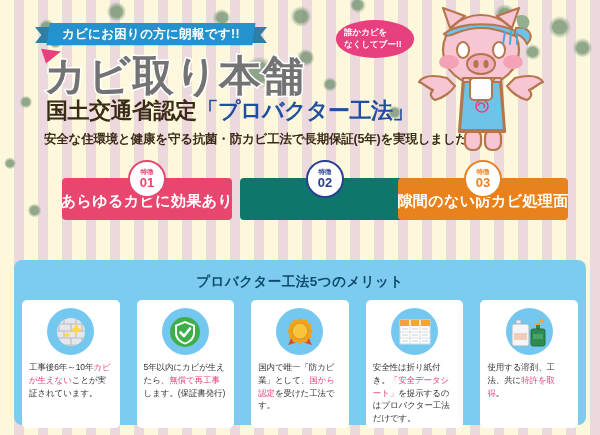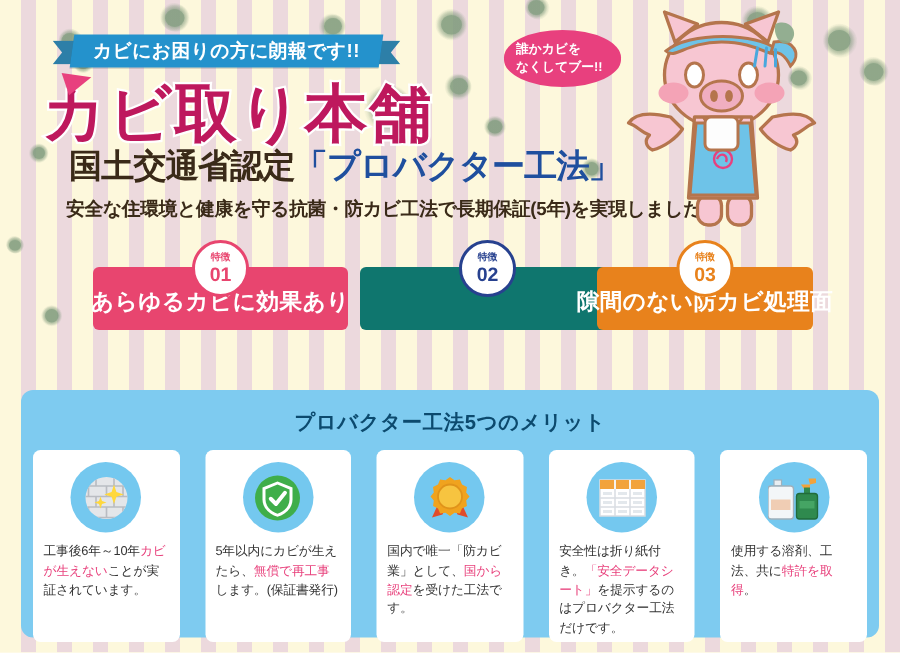--- a/index.html
+++ b/index.html
@@ -62,23 +62,23 @@
   }
   #ribbon-body span {
     transform: skewX(8deg);
     color: #fff; font-weight: bold; font-size: 12.5px;
     letter-spacing: .3px;
     white-space: nowrap;
   }
 
   
   #main-title {
-    position: absolute; left: 28px; top: 48px;
+    position: absolute; left: 44px; top: 48px;
     font-size: 42px; font-weight: bold;
-    color: #be185d;
+    color: #737373;
     letter-spacing: 1px;
     -webkit-text-stroke: 3px #ffffff;
     paint-order: stroke fill;
     white-space: nowrap;
   }
   #sub-title {
     position: absolute; left: 46px; top: 96px;
     font-size: 22px; font-weight: bold;
     white-space: nowrap;
     letter-spacing: -.5px;
@@ -137,21 +137,21 @@
     width: 38px; height: 38px; border-radius: 50%;
     background: #fff;
     display: flex; flex-direction: column;
     align-items: center; justify-content: center;
     line-height: 1;
   }
   .num-badge .cap { font-size: 6.5px; font-weight: bold; margin-bottom: 1px; }
   .num-badge .num { font-size: 13px; font-weight: bold; }
   #feature-1 { left: 62px;  width: 170px; background: #e8456f; }
   #feature-2 { left: 240px; width: 170px; background: #0f766e; text-decoration: underline; }
-  #feature-3 { left: 398px; width: 144px; background: #e8821c; }
+  #feature-3 { left: 398px; width: 170px; background: #e8821c; }
   #feature-1 .num-badge { border: 2px solid #e8456f; color: #e8456f; }
   #feature-2 .num-badge { border: 2px solid #27418f; color: #27418f; }
   #feature-3 .num-badge { border: 2px solid #e8821c; color: #e8821c; }
 
   
   #merits {
     position: absolute; left: 14px; top: 260px;
     width: 572px; height: 165px;
     background: #7ecbf0;
     border-radius: 8px;

